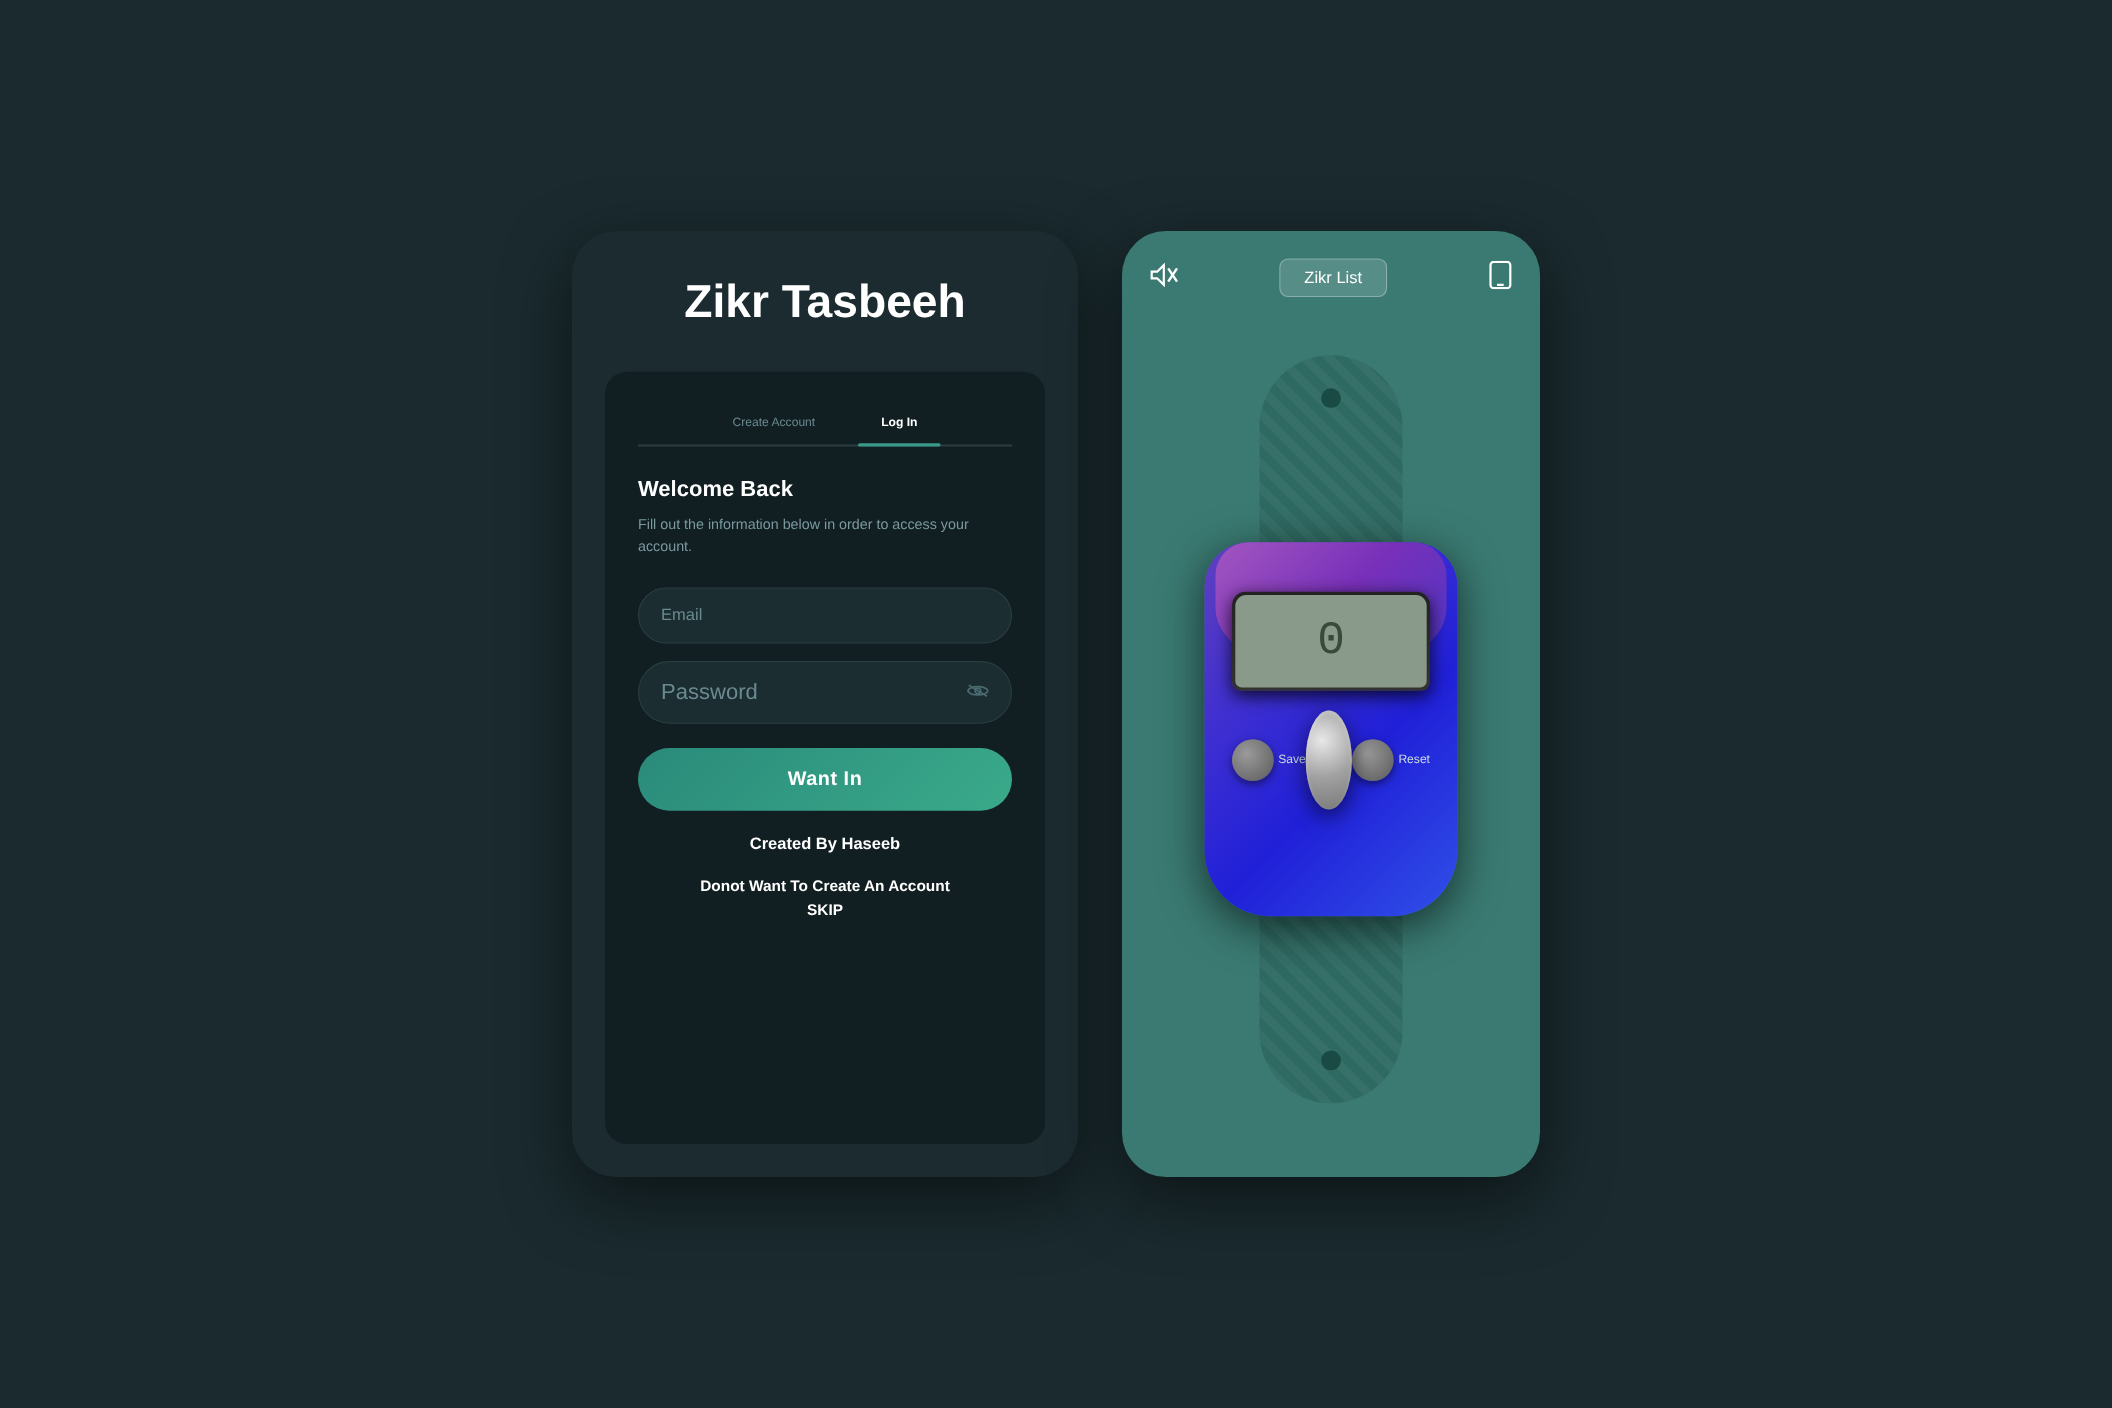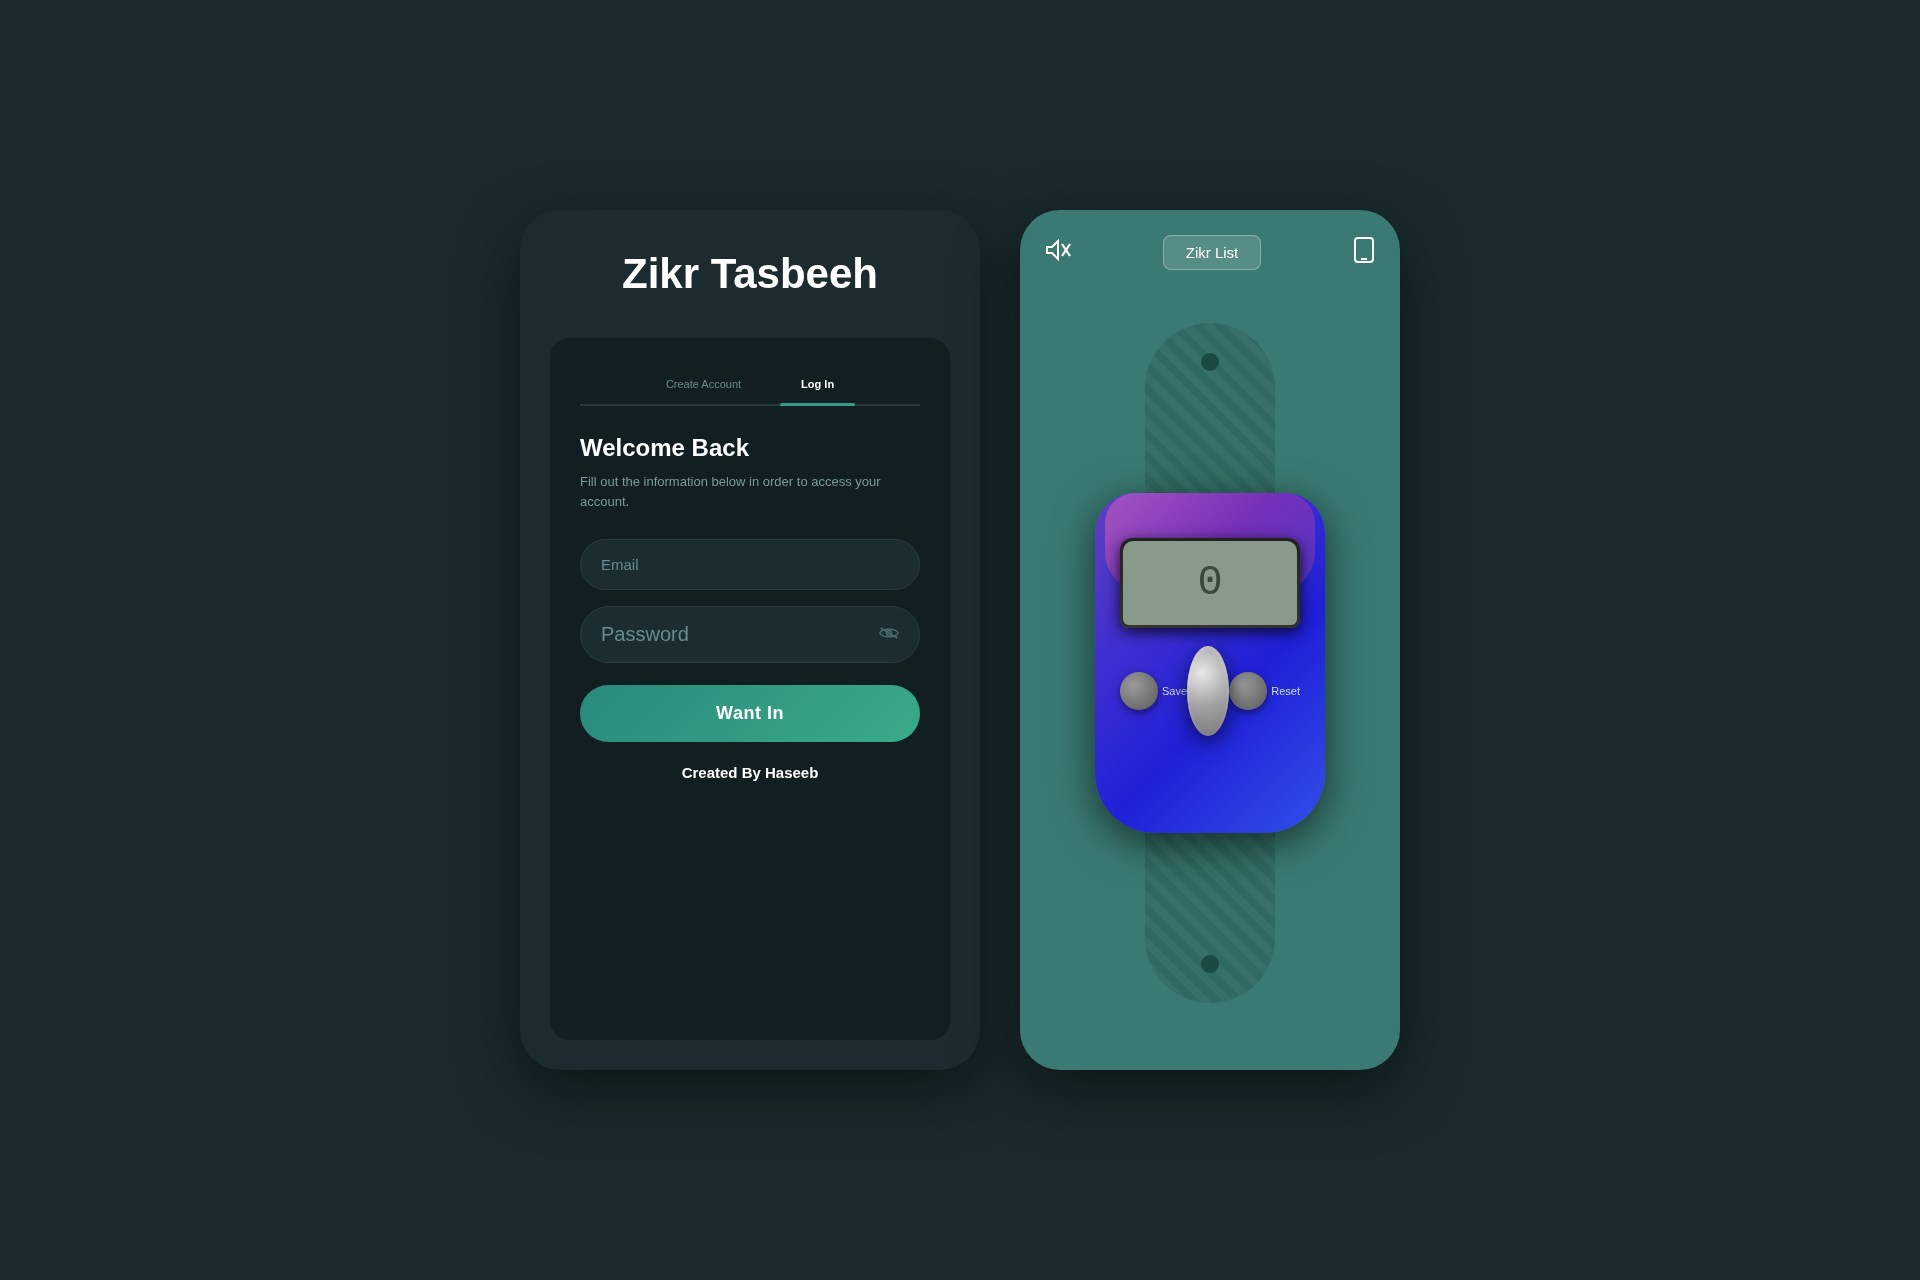--- a/index.html
+++ b/index.html
@@ -72,21 +72,21 @@
       position: absolute;
       bottom: -2px;
       left: 10%;
       width: 80%;
       height: 3px;
       background: #3a9a8a;
       border-radius: 2px;
     }
 
     .welcome-title {
-      font-size: 24px;
+      font-size: 20px;
       font-weight: 700;
       color: #ffffff;
       margin-bottom: 10px;
     }
 
     .welcome-sub {
       font-size: 13px;
       color: #7a9a9f;
       line-height: 1.5;
       margin-bottom: 28px;
@@ -415,20 +415,24 @@
           <line x1="2" y1="2" x2="22" y2="14" stroke="#4a6a6f" stroke-width="1.8"></line>
         </svg>
       </span>
     </div>
 
     
     <button class="sign-in-btn">Want In</button>
 
     <div class="created-by">Created By Haseeb</div>
 
+    <div class="skip-text">
+      <span>Donot Want To Create An Account</span><br>
+      <span>SKIP</span>
+    </div>
   </div>
 </div>
 
 <div class="phone-right">
 
   <div class="right-header">
     <span class="mute-icon">
       <svg width="26" height="22" viewBox="0 0 26 22" fill="none" xmlns="http://www.w3.org/2000/svg">
         <path d="M2 8H7L13 2V20L7 14H2V8Z" stroke="white" stroke-width="2" fill="none"></path>
         <line x1="17" y1="5" x2="25" y2="17" stroke="white" stroke-width="2.2"></line>

